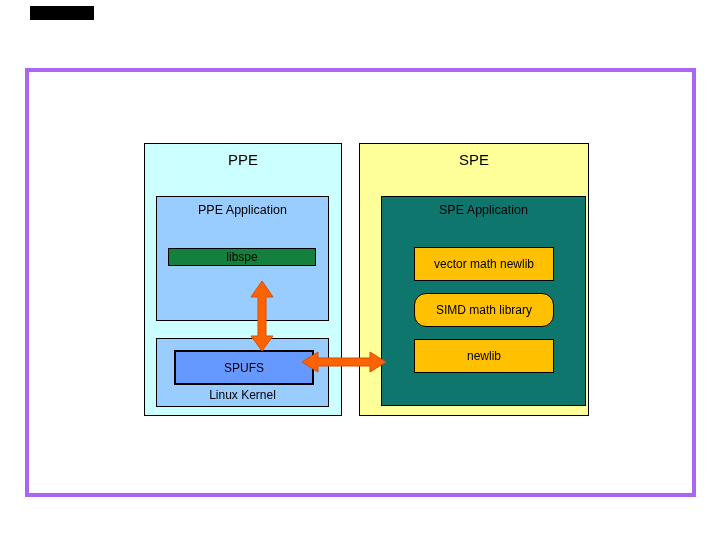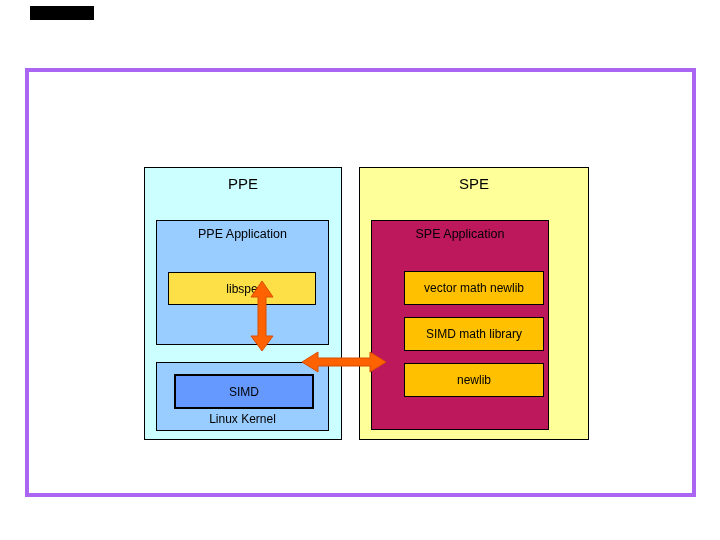--- a/index.html
+++ b/index.html
@@ -4,42 +4,42 @@
 <style>
   html, body { margin: 0; padding: 0; background: #fff; }
   #canvas {
     position: relative; width: 720px; height: 540px; background: #ffffff;
     font-family: "Liberation Sans", sans-serif; color: #000; overflow: hidden;
   }
   .abs { position: absolute; box-sizing: border-box; }
   #black-bar { left: 30px; top: 6px; width: 64px; height: 14px; background: #000; }
   #frame { left: 25px; top: 68px; width: 671px; height: 429px; border: 4px solid #AA66F2; background: transparent; }
 
-  .panel { border: 1px solid #000; margin-top: 24px; }
+  .panel { border: 1px solid #000; }
   #ppe-panel { left: 144px; top: 143px; width: 198px; height: 273px; background: #CCFFFF; }
   #spe-panel { left: 359px; top: 143px; width: 230px; height: 273px; background: #FFFF99; }
   .panel-title { left: 0; top: 7px; width: 100%; text-align: center; font-size: 15px; }
 
   .inner-box { border: 1px solid #000; }
   #ppe-app { left: 11px; top: 52px; width: 173px; height: 125px; background: #99CCFF; }
   #linux-kernel { left: 11px; top: 194px; width: 173px; height: 69px; background: #99CCFF; }
-  #spe-app { left: 11px; top: 52px; width: 178px; height: 210px; background: #be185d; }
+  #spe-app { left: 21px; top: 52px; width: 205px; height: 210px; background: #0f766e; }
   .inner-title { left: 0; top: 6px; width: 100%; text-align: center; font-size: 12.5px; }
 
   .component {
     display: flex; align-items: center; justify-content: center;
     font-size: 12px; border: 1px solid #000;
   }
-  #libspe { left: 11px; top: 51px; width: 148px; height: 33px; background: #fde047; }
+  #libspe { left: 11px; top: 51px; width: 148px; height: 18px; background: #15803d; }
   #spufs { left: 17px; top: 11px; width: 140px; height: 35px; background: #6699FF; border-width: 2px; }
   #kernel-label { left: 0; bottom: 4px; width: 100%; text-align: center; font-size: 12px; }
 
   .lib-box { left: 32px; width: 140px; height: 34px; background: #FFC000; }
   #lib-0 { top: 50px; }
-  #lib-1 { top: 96px; }
+  #lib-1 { top: 96px; border-radius: 12px; }
   #lib-2 { top: 142px; }
 
   #arrows { left: 0; top: 0; width: 720px; height: 540px; pointer-events: none; }
 </style>
 </head>
 <body>
 
 <div id="canvas">
 
   <div class="abs" id="black-bar"></div>
@@ -48,21 +48,21 @@
 
   <div class="abs panel" id="ppe-panel">
     <div class="abs panel-title">PPE</div>
 
     <div class="abs inner-box" id="ppe-app">
       <div class="abs inner-title">PPE Application</div>
       <div class="abs component" id="libspe">libspe</div>
     </div>
 
     <div class="abs inner-box" id="linux-kernel">
-      <div class="abs component" id="spufs">SIMD</div>
+      <div class="abs component" id="spufs">SPUFS</div>
       <div class="abs" id="kernel-label">Linux Kernel</div>
     </div>
   </div>
 
   <div class="abs panel" id="spe-panel">
     <div class="abs panel-title">SPE</div>
 
     <div class="abs inner-box" id="spe-app">
       <div class="abs inner-title">SPE Application</div>
       <div class="abs component lib-box" id="lib-0">vector math newlib</div>

